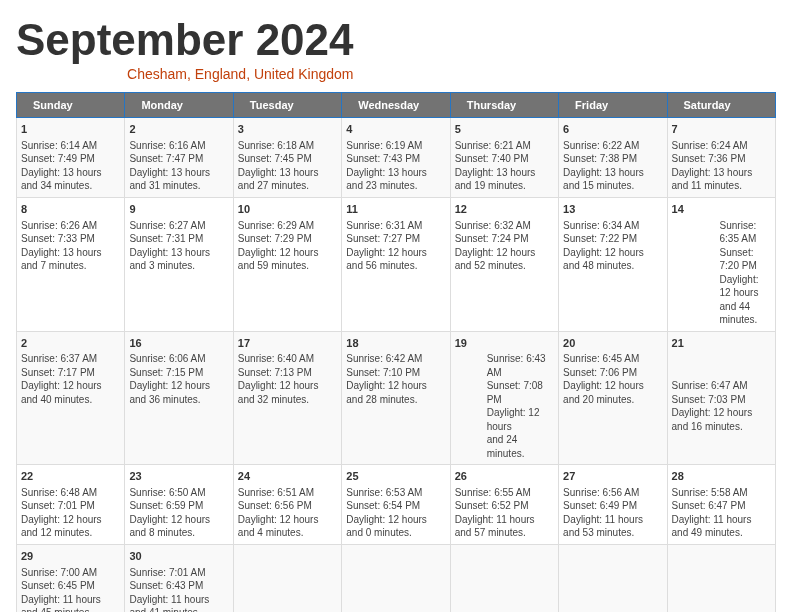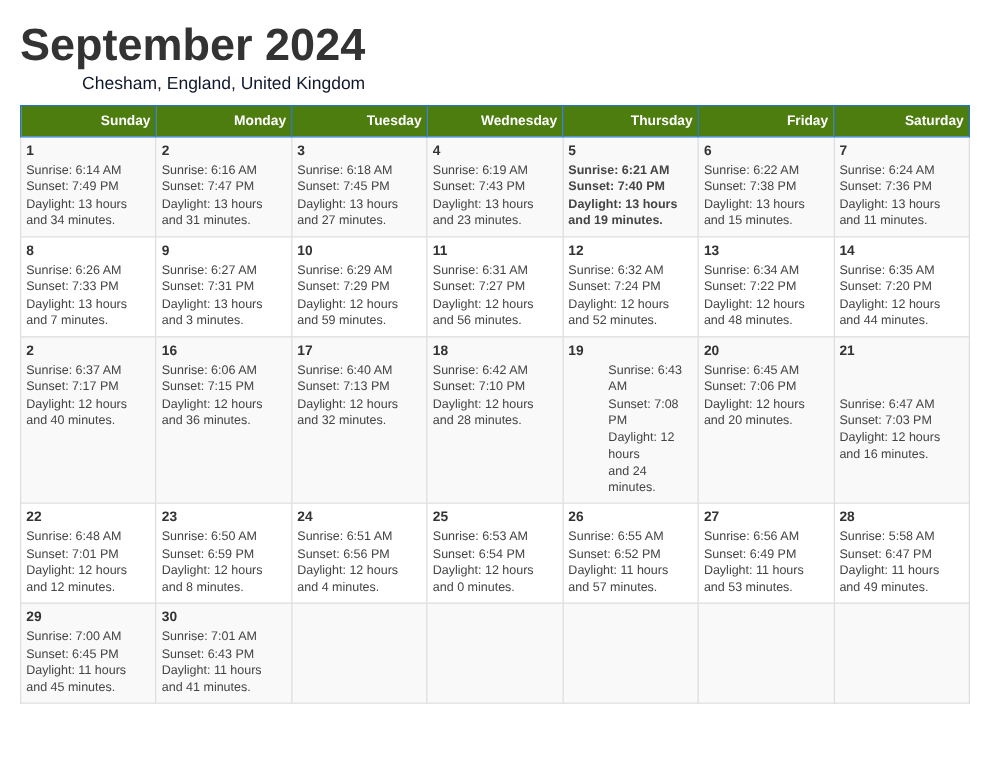--- a/index.html
+++ b/index.html
@@ -33,42 +33,42 @@
     .logo-icon {
       width: 0;
       height: 0;
       border-left: 10px solid transparent;
       border-bottom: 16px solid #2575c4;
       margin-left: 4px;
       margin-bottom: 2px;
     }
     .title-block { text-align: right; }
     .month-title {
-      font-size: 36px;
+      font-size: 44px;
       font-weight: bold;
       color: #333;
       line-height: 1.1;
     }
     .location {
       font-size: 14px;
-      color: #0f172a;
+      color: #c2410c;
       margin-top: 2px;
     }
     table {
       width: 100%;
       border-collapse: collapse;
       font-size: 10px;
     }
     thead tr th {
-      background-color: #4d7c0f;
+      background-color: #737373;
       color: #fff;
       font-size: 11px;
       font-weight: bold;
-      padding: 6px 4px;
-      text-align: right;
+      padding: 6px 16px;
+      text-align: left;
       border: 1px solid #2575c4;
     }
     tbody tr td {
       border: 1px solid #ddd;
       padding: 4px;
       vertical-align: top;
       width: calc(100% / 7);
       min-height: 80px;
       height: 80px;
       color: #333;
@@ -136,21 +136,21 @@
         </td>
         <td>
           <span class="day-num">4</span>
           <div class="day-info" style="white-space: pre-line;">Sunrise: 6:19 AM
 Sunset: 7:43 PM
 Daylight: 13 hours
 and 23 minutes.</div>
         </td>
         <td>
           <span class="day-num">5</span>
-          <div class="day-info" style="white-space: pre-line; font-weight: bold;">Sunrise: 6:21 AM
+          <div class="day-info" style="white-space: pre-line;">Sunrise: 6:21 AM
 Sunset: 7:40 PM
 Daylight: 13 hours
 and 19 minutes.</div>
         </td>
         <td>
           <span class="day-num">6</span>
           <div class="day-info" style="white-space: pre-line;">Sunrise: 6:22 AM
 Sunset: 7:38 PM
 Daylight: 13 hours
 and 15 minutes.</div>
@@ -201,21 +201,21 @@
         </td>
         <td>
           <span class="day-num">13</span>
           <div class="day-info" style="white-space: pre-line;">Sunrise: 6:34 AM
 Sunset: 7:22 PM
 Daylight: 12 hours
 and 48 minutes.</div>
         </td>
         <td>
           <span class="day-num">14</span>
-          <div class="day-info" style="white-space: pre-line;">Sunrise: 6:35 AM
+          <div class="day-info" style="white-space: pre-line; margin-left: 48px;">Sunrise: 6:35 AM
 Sunset: 7:20 PM
 Daylight: 12 hours
 and 44 minutes.</div>
         </td>
       </tr>
       <tr>
         <td>
           <span class="day-num">2</span>
           <div class="day-info" style="white-space: pre-line;">Sunrise: 6:37 AM
 Sunset: 7:17 PM

